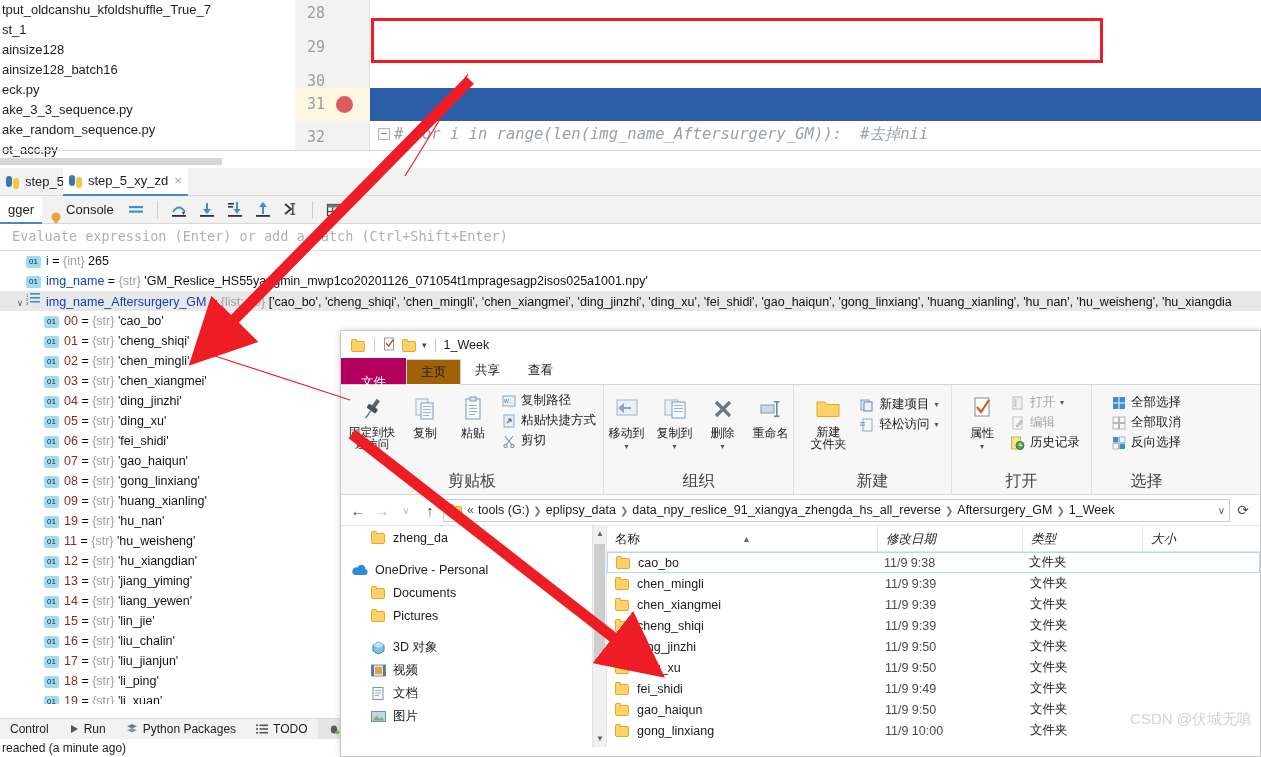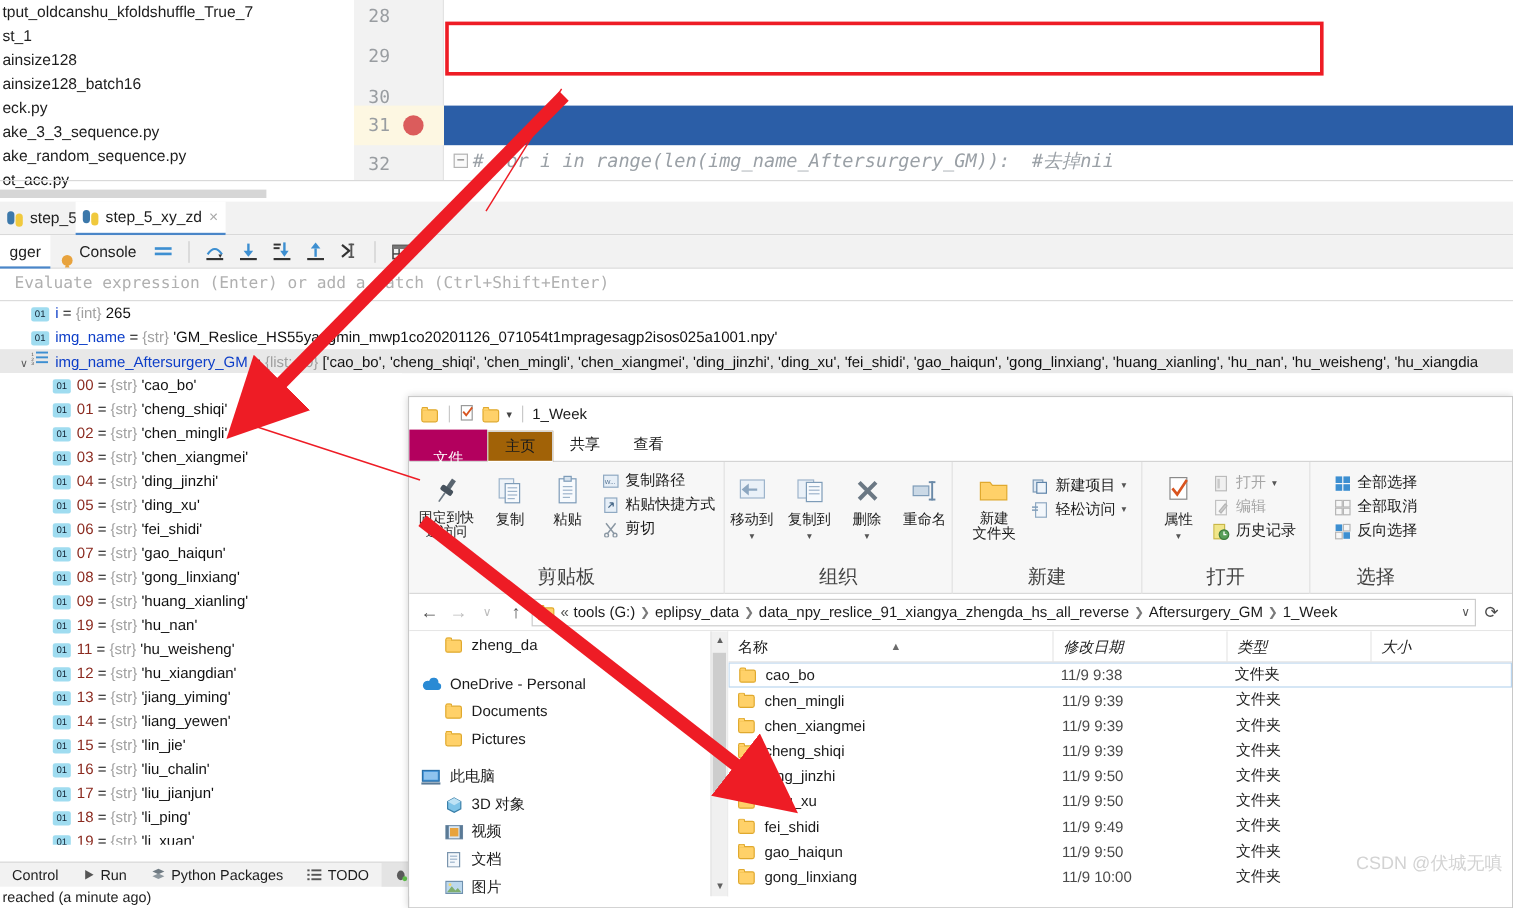--- a/index.html
+++ b/index.html
@@ -702,28 +702,20 @@
         <span>Documents</span>
       </div>
       <div class="navrow">
         <span class="folder-ico">
             <i></i>
             <b></b>
           </span>
         <span>Pictures</span>
       </div>
       <div class="navgap"></div>
-      <div class="navrow lvl0">
-        <svg width="17" height="14" viewBox="0 0 17 14">
-            <rect x="1" y="1" width="14" height="9" fill="#3e8fd4" stroke="#2a6fa8"></rect>
-            <rect x="2.2" y="2.2" width="11.6" height="6.6" fill="#8fc3ee"></rect>
-            <rect x="0" y="11" width="16" height="1.8" fill="#5a7a96"></rect>
-          </svg>
-        <span>此电脑</span>
-      </div>
       <div class="navrow">
         <svg width="15" height="14" viewBox="0 0 15 14">
             <path d="M7.5 1 L13 4 L13 10 L7.5 13 L2 10 L2 4 Z" fill="#7fc4e8" stroke="#3a7fa8"></path>
             <path d="M7.5 1 L13 4 L7.5 7 L2 4 Z" fill="#bfe3f5"></path>
           </svg>
         <span>3D 对象</span>
       </div>
       <div class="navrow">
         <svg width="15" height="13" viewBox="0 0 15 13">
             <rect x="0.5" y="1" width="14" height="11" fill="#d9e6f2" stroke="#7a94ad"></rect>

